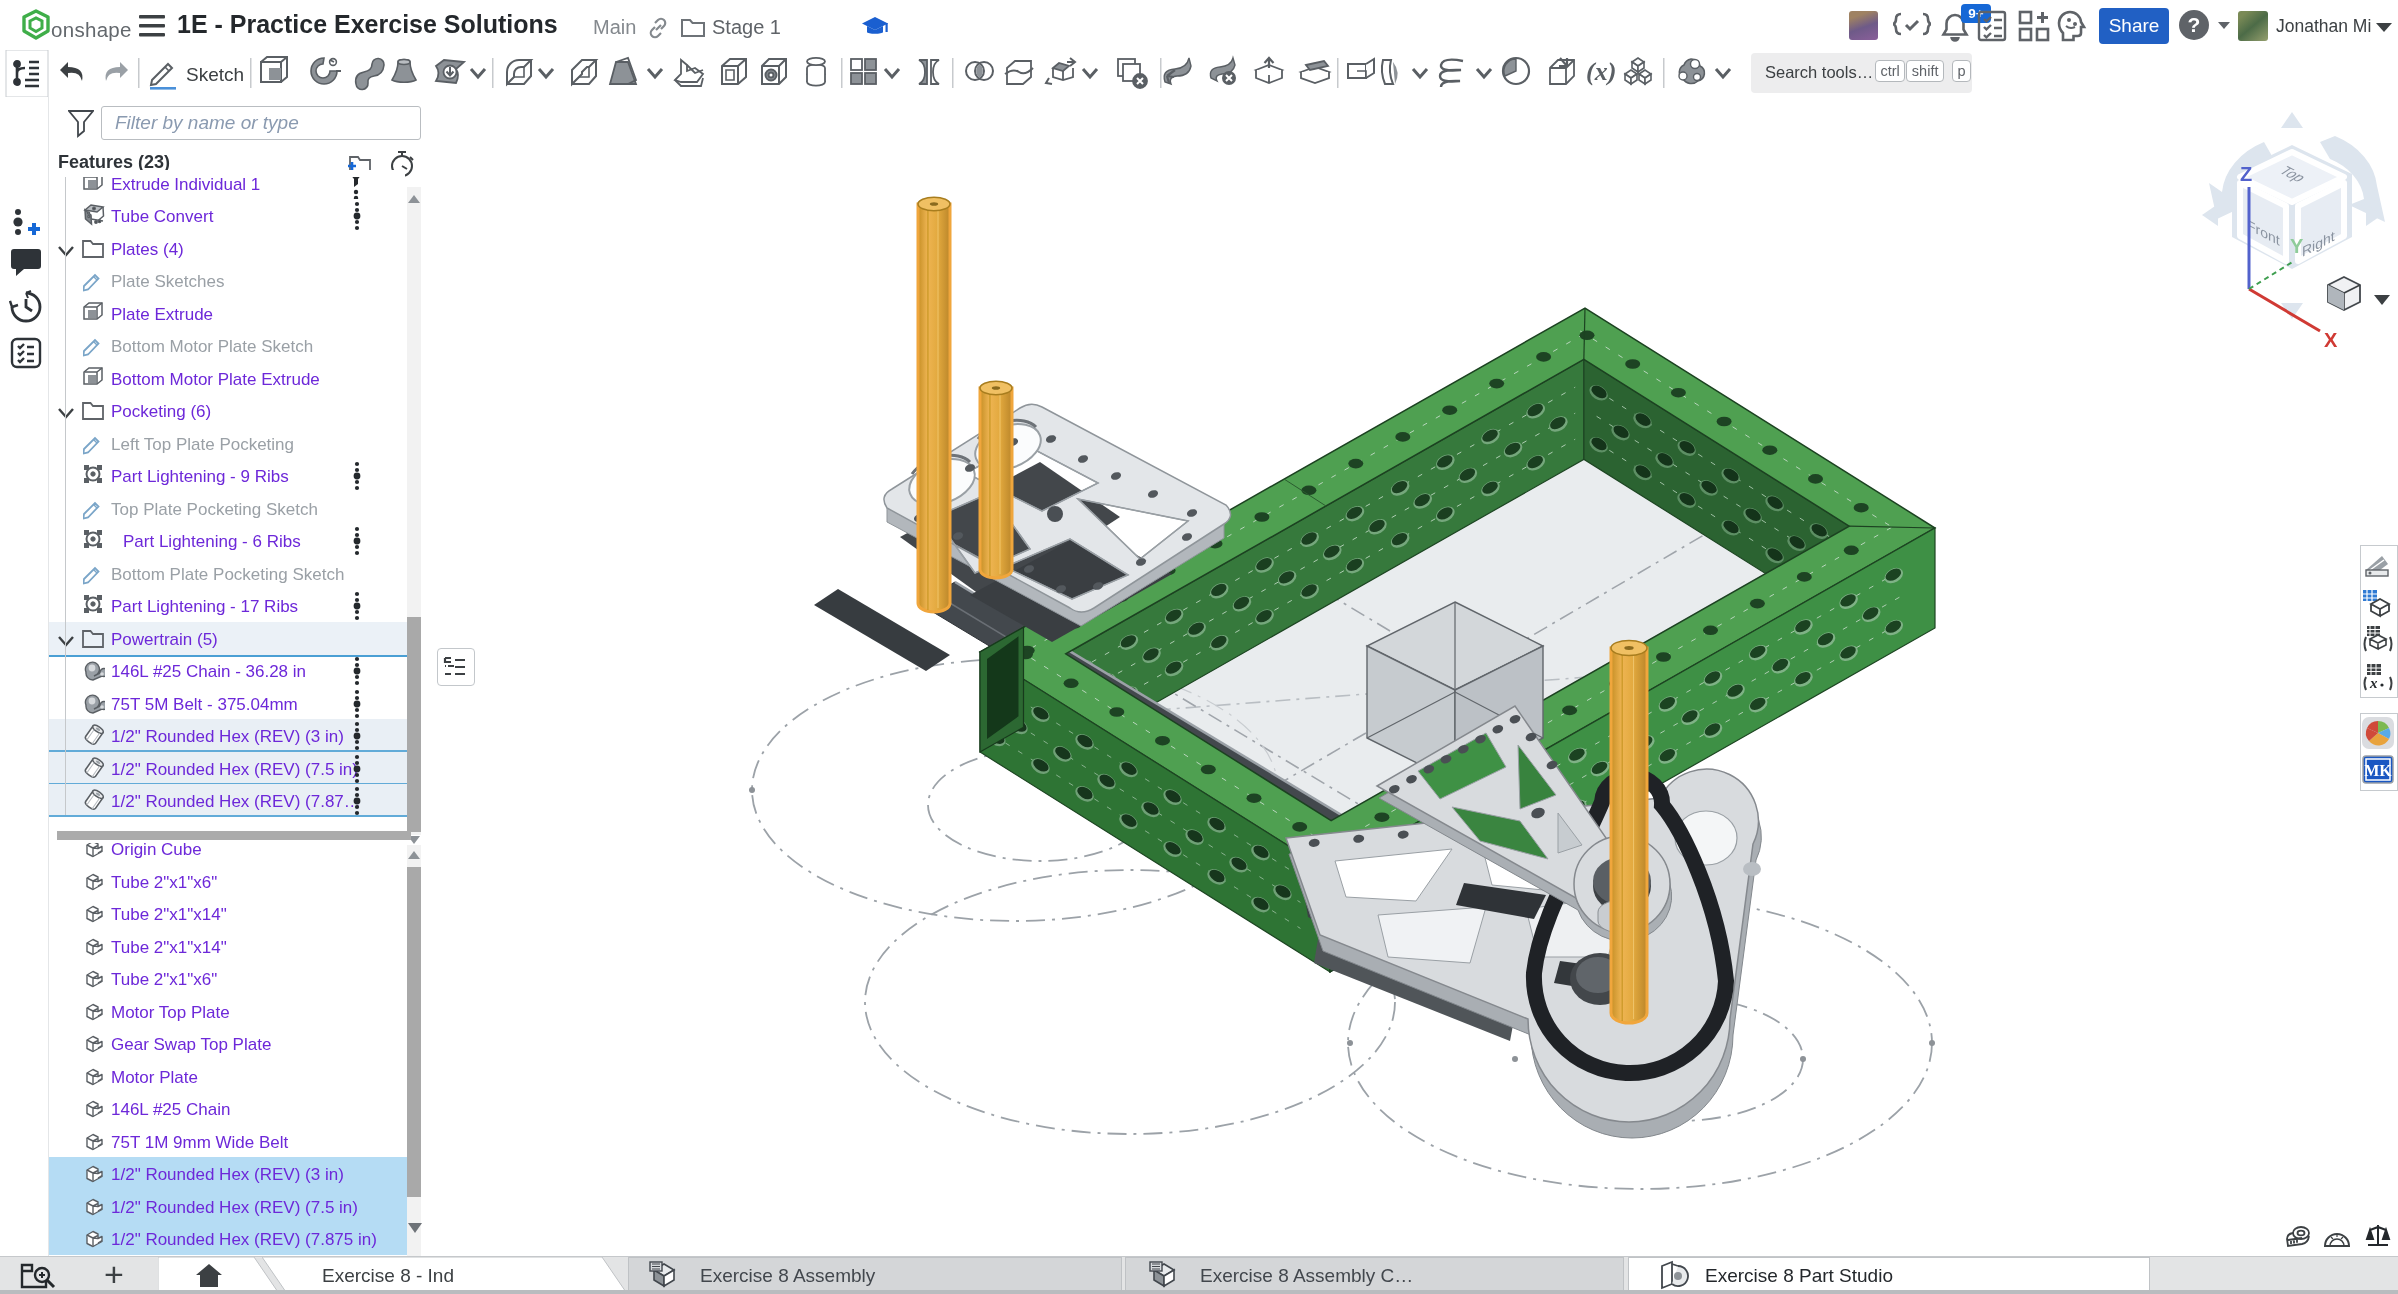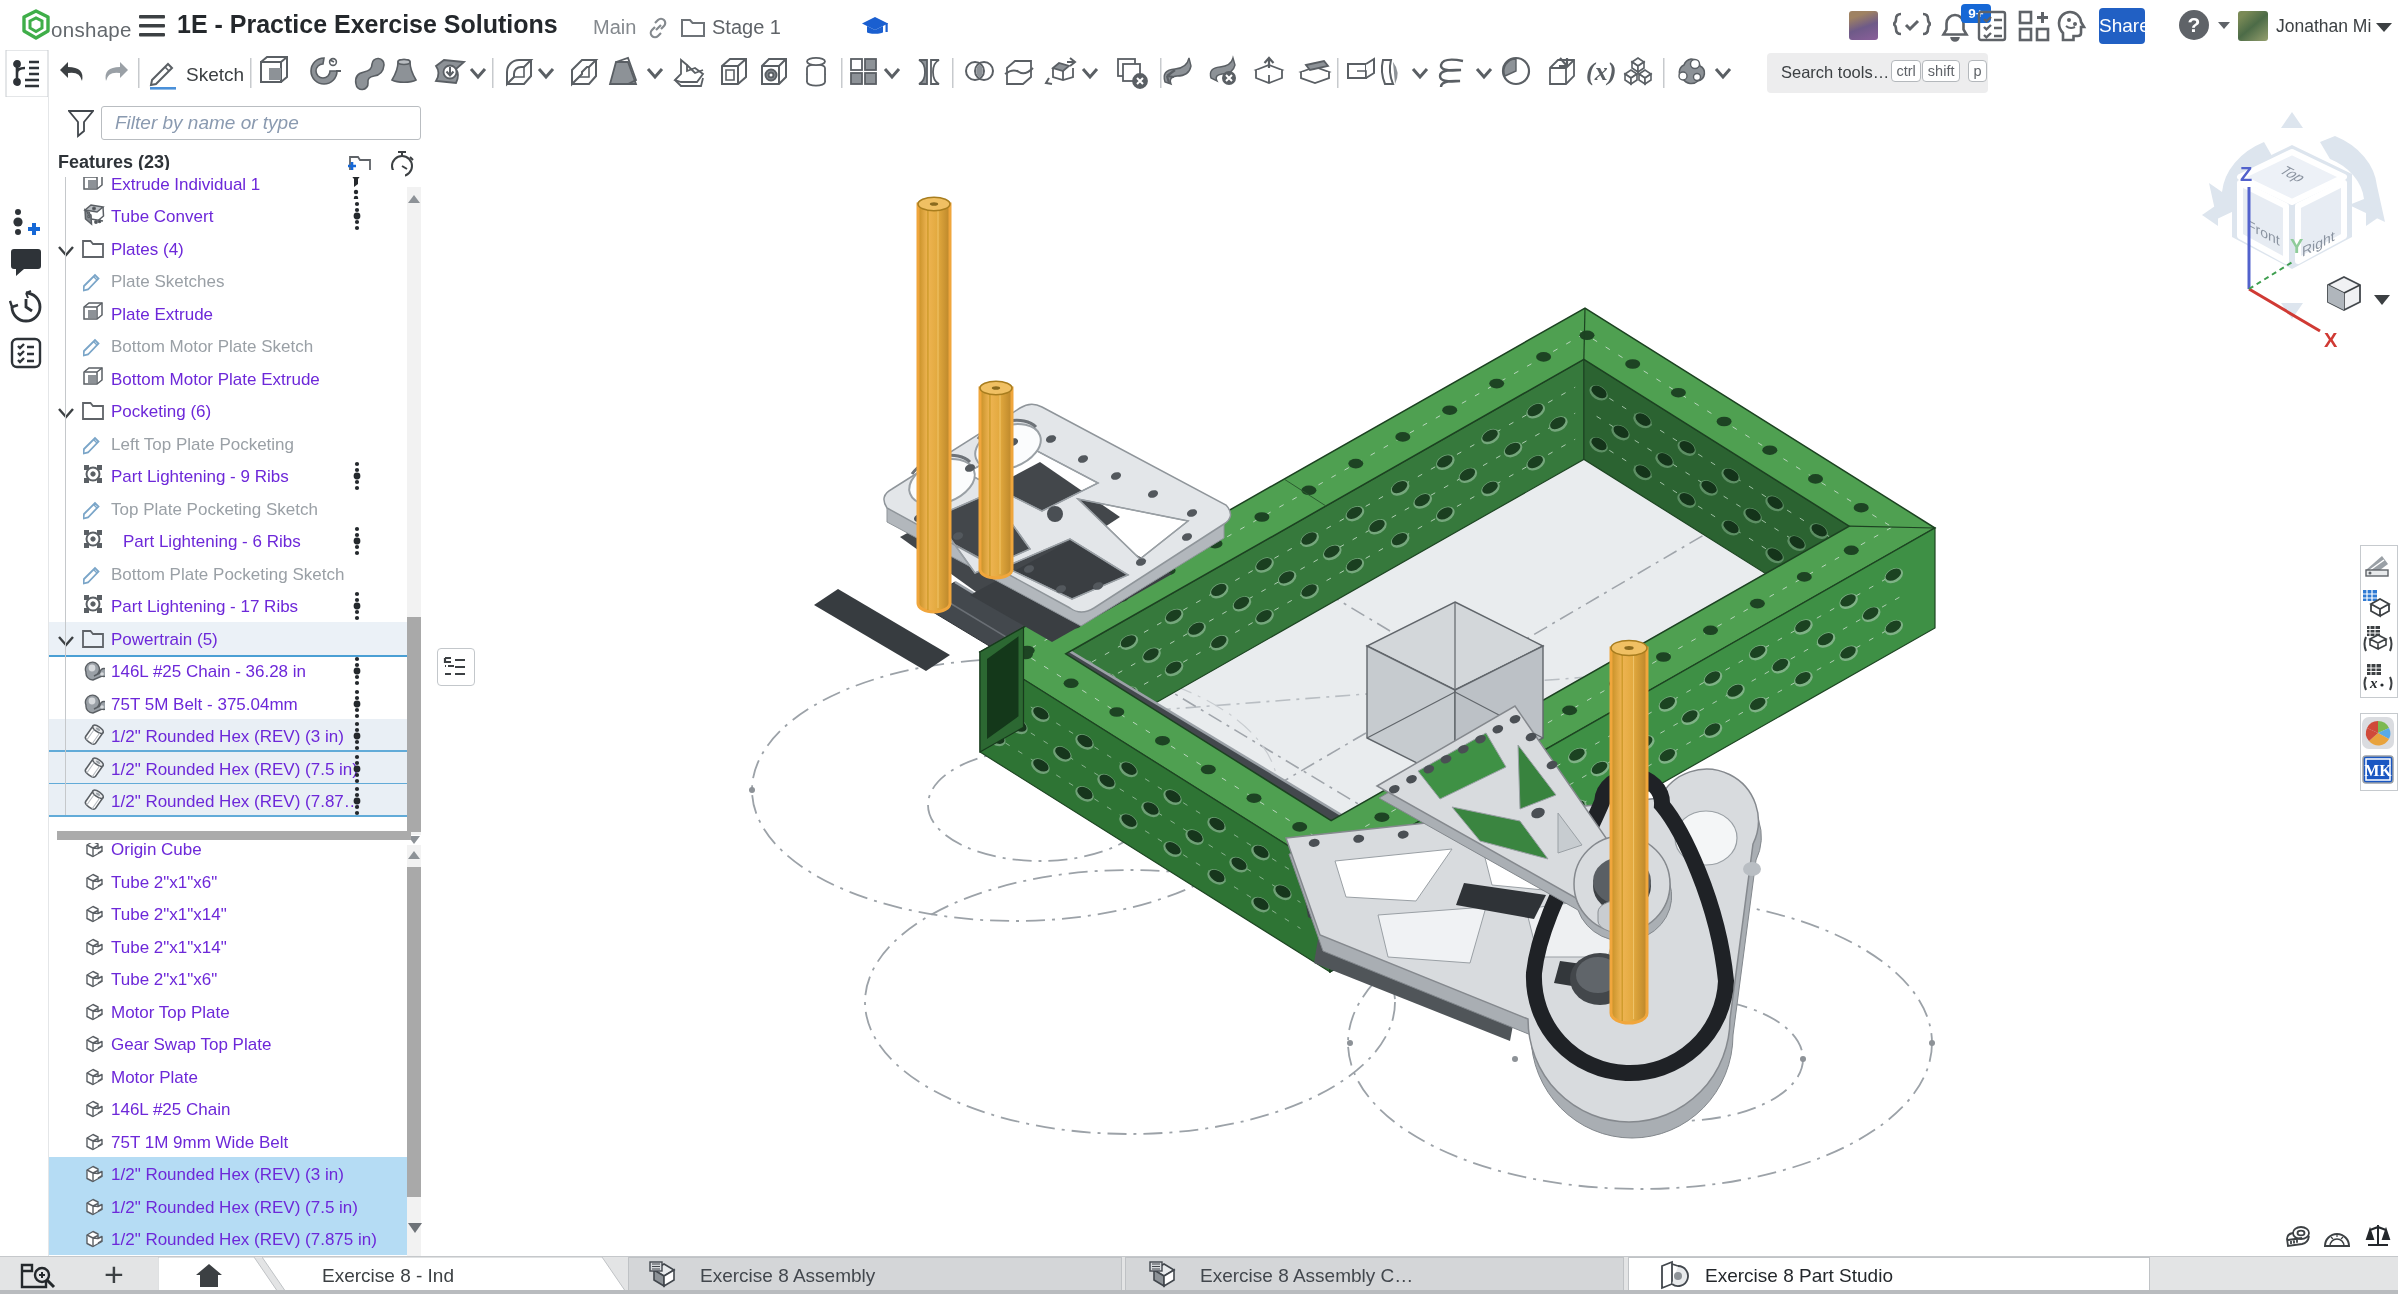--- a/index.html
+++ b/index.html
@@ -76,21 +76,21 @@
       </g>
     </svg>
     <svg class="abs" style="left:2056px;top:10px;" width="32" height="32" viewBox="0 0 32 32">
       <g fill="#5f6368">
         <path d="M14 2 a11 11 0 0 1 11 10 l3 5 h-3 v6 c0 2 -1.5 3 -3.5 3 h-4 v4 H7 v-7 C4 20 3 17 3 13 A11 11 0 0 1 14 2 Z" fill="none" stroke="#5f6368" stroke-width="2.6"></path>
         <circle cx="13" cy="10" r="2"></circle>
         <circle cx="19" cy="14" r="2"></circle>
         <path d="M10 16 q4 3.5 9 1" fill="none" stroke="#5f6368" stroke-width="2"></path>
       </g>
     </svg>
-    <div class="abs" style="left:2099px;top:8px;width:46px;height:36px;background:#2160c4;border-radius:4px;color:#fff;font-size:19px;text-align:center;line-height:36px;">Share</div>
+    <div class="abs" style="left:2099px;top:8px;width:70px;height:36px;background:#2160c4;border-radius:4px;color:#fff;font-size:19px;text-align:center;line-height:36px;">Share</div>
     <svg class="abs" style="left:2178px;top:8px;" width="56" height="34" viewBox="0 0 56 34">
       <g>
         <circle cx="16" cy="17" r="15" fill="#5f6368"></circle>
         <text x="16" y="24" font-size="21" font-weight="bold" fill="#fff" text-anchor="middle" font-family="Liberation Sans">?</text>
         <path d="M40 14 l6 7 l6 -7 Z" fill="#5f6368"></path>
       </g>
     </svg>
     <div class="abs" style="left:2238px;top:11px;width:30px;height:30px;border-radius:3px;background:linear-gradient(140deg,#7a8a56 15%,#4c6b47 50%,#96a06e);"></div>
     <div class="abs" style="left:2276px;top:16px;font-size:17.5px;color:#3c4043;">Jonathan Mi</div>
     <svg class="abs" style="left:2376px;top:23px;" width="16" height="10" viewBox="0 0 16 10">
@@ -333,21 +333,21 @@
       <g transform="translate(1675,6)">
         <g>
           <path d="M16 3 a9 9 0 0 1 9 7 a8 8 0 0 1 -2 15 a10 10 0 0 1 -15 -2 a8 8 0 0 1 1 -14 a9 9 0 0 1 7 -6 Z" fill="#8d9297" stroke="#5a5f64" stroke-width="1.6"></path>
           <circle cx="20" cy="8" r="4.5" fill="#fff" stroke="#5a5f64" stroke-width="1.4"></circle>
           <circle cx="8" cy="20" r="4" fill="#fff" stroke="#5a5f64" stroke-width="1.4"></circle>
           <circle cx="22" cy="21" r="3.5" fill="#fff" stroke="#5a5f64" stroke-width="1.4"></circle>
         </g>
       </g>
       <path d="M1716 19 l7 8 l7 -8" fill="none" stroke="#5a5f64" stroke-width="3"></path>
     </svg>
-    <div class="abs" style="left:1751px;top:3px;width:221px;height:40px;background:#ededee;border-radius:4px;margin-left:16px;">
+    <div class="abs" style="left:1751px;top:3px;width:221px;height:40px;background:#ededee;border-radius:4px;">
       <span style="position:absolute;left:14px;top:10px;font-size:16.5px;color:#3c4043;">Search tools…</span>
       <span style="position:absolute;left:123px;top:7px;white-space:nowrap;"><span class="key">ctrl</span><span class="key">shift</span><span class="key" style="margin-left:8px;">p</span></span>
     </div>
   </div>
 <div id="leftstrip" class="abs">
     <svg class="abs" style="left:8px;top:110px;" width="34" height="36" viewBox="0 0 34 36">
       <g>
         <circle cx="10" cy="5" r="3" fill="#2e3338"></circle>
         <circle cx="10" cy="15" r="4.6" fill="#2e3338"></circle>
         <circle cx="10" cy="25" r="3" fill="#2e3338"></circle>

